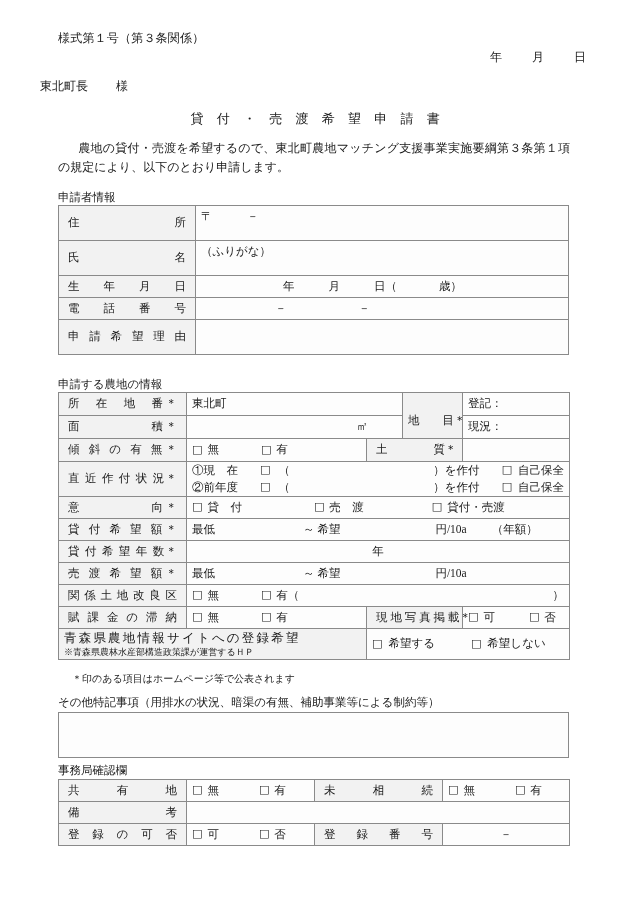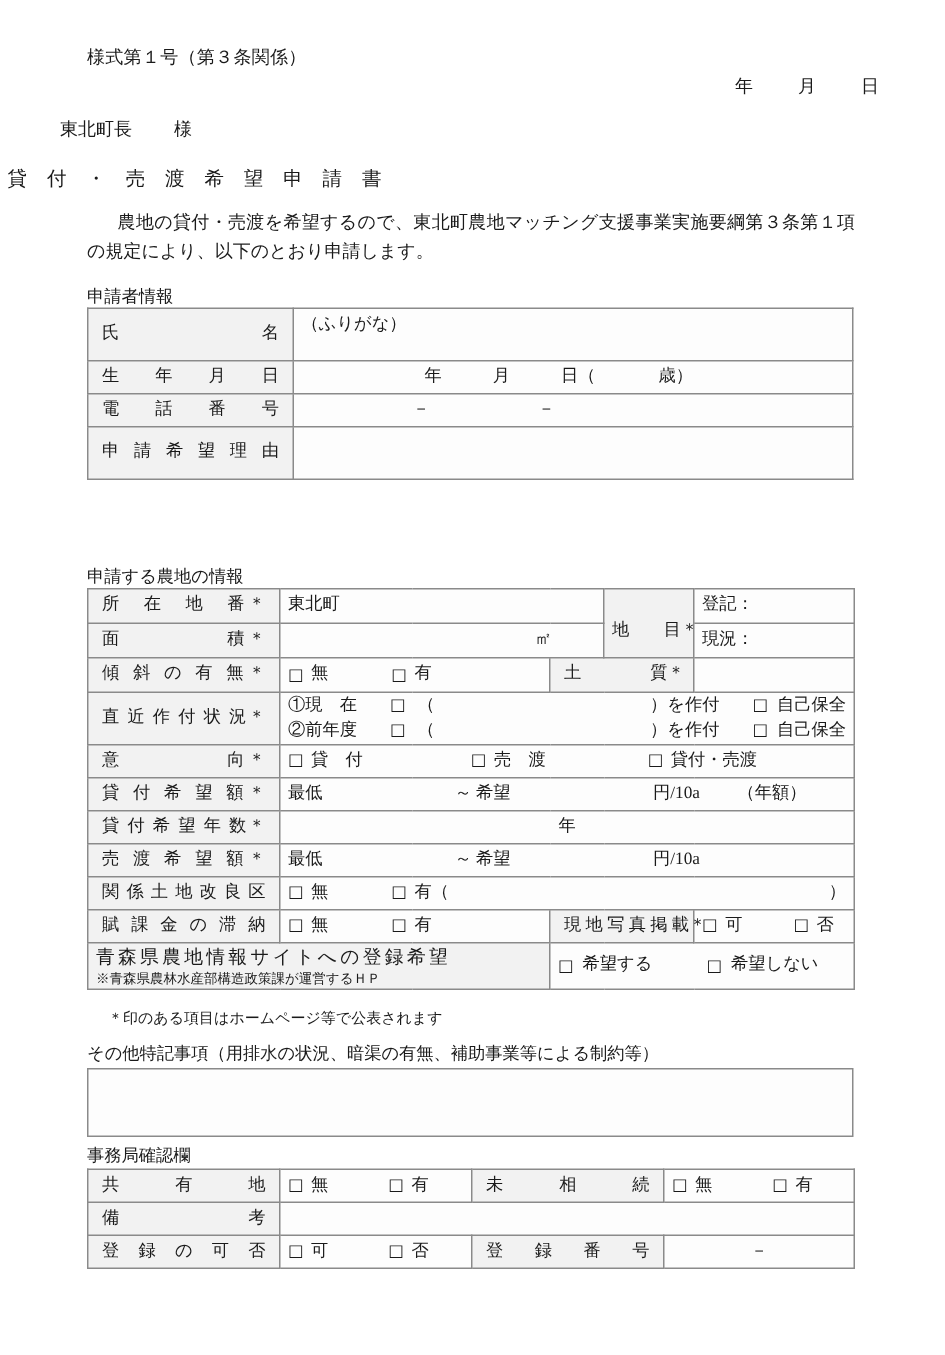--- a/index.html
+++ b/index.html
@@ -51,20 +51,21 @@
     top: 78px;
     font-size: 12px;
     white-space: nowrap;
   }
   .addressee .suffix { margin-left: 28px; }
 
   .doc-title {
     position: absolute;
     left: 0; right: 0;
     top: 110px;
+    text-align: center;
     font-size: 13px;
     letter-spacing: 5px;
     padding-left: 5px;
   }
 
   .intro {
     position: absolute;
     left: 58px;
     top: 139px;
     width: 512px;
@@ -185,20 +186,26 @@
   </div>
 
   <div class="doc-title">貸 付 ・ 売 渡 希 望 申 請 書</div>
 
   <div class="intro">農地の貸付・売渡を希望するので、東北町農地マッチング支援事業実施要綱第３条第１項の規定により、以下のとおり申請します。</div>
 
   <div class="caption" id="cap-applicant">申請者情報</div>
 
   <table class="form" id="tbl-applicant">
     <tbody>
+        <tr>
+      <td class="lbl" style="height:34px;">
+            <span class="sp">住　　　　　所</span>
+          </td>
+      <td class="val cell-top"><span>〒　　　－</span></td>
+    </tr>
     <tr>
       <td class="lbl" style="height:34px;">
             <span class="sp">氏　　　　　名</span>
           </td>
       <td class="val cell-top"><span>（ふりがな）</span></td>
     </tr>
     <tr>
       <td class="lbl" style="height:21px;">
             <span class="sp">生　年　月　日</span>
           </td>

